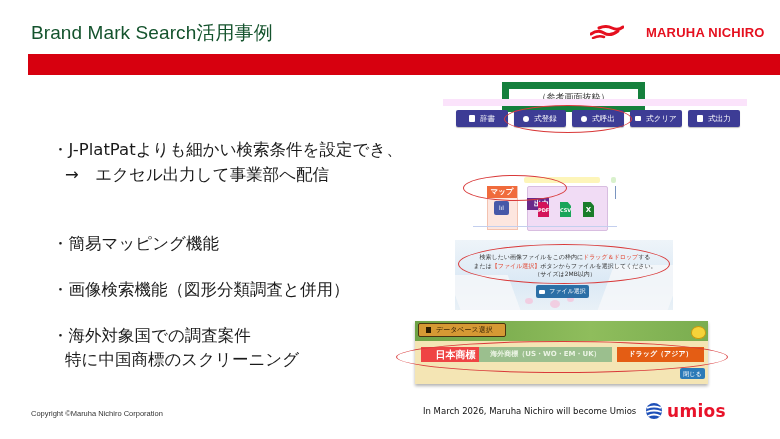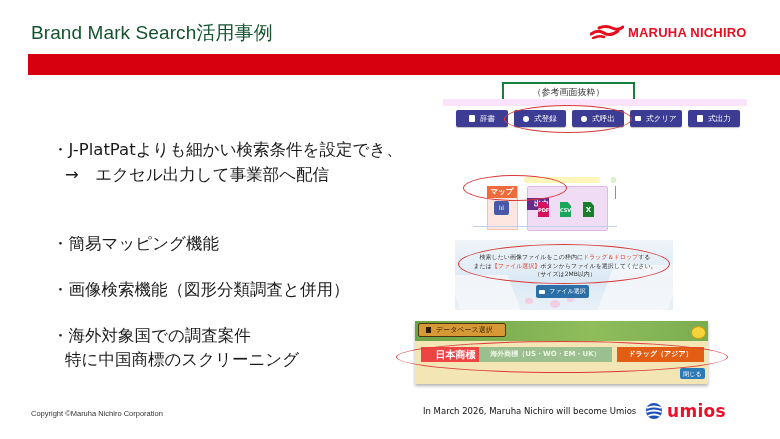--- a/index.html
+++ b/index.html
@@ -3,28 +3,28 @@
 <meta charset="utf-8">
 <style>
   html, body { margin:0; padding:0; }
   body { width:780px; height:439px; position:relative; background:#ffffff; overflow:hidden;
          font-family:"DejaVu Sans", "Liberation Sans", sans-serif; color:#222; }
   .abs { position:absolute; }
 
   .title { left:31px; top:20px; font-size:19px; color:#14532d; font-family:"Liberation Sans","DejaVu Sans",sans-serif; letter-spacing:0.1px; }
   .redbar { left:28px; top:54px; width:752px; height:21px; background:#d7000f; }
 
-  .logo { left:590px; top:22px; height:20px; display:flex; align-items:center; gap:4px; }
+  .logo { left:590px; top:22px; height:20px; display:flex; align-items:center; gap:22px; }
   .logo-text { font-family:"Liberation Sans",sans-serif; font-weight:bold; font-size:13px; color:#e5101f; letter-spacing:0.2px; }
 
   .bullet { left:52px; font-size:16.5px; color:#1a1a1a; line-height:24px; font-family:"DejaVu Sans",sans-serif; }
   .bullet .l2 { padding-left:13px; }
 
   
-  .ref-box { left:502px; top:82px; width:129px; height:16px; border:2px solid #15803d; background:#fff;
+  .ref-box { left:502px; top:82px; width:129px; height:16px; border:7px solid #15803d; background:#fff;
              font-size:9px; text-align:center; line-height:16px; color:#333; }
   .pink-strip { left:443px; top:99px; width:304px; height:7px; background:#fbe3fb; }
   .btnrow { left:456px; top:110px; display:flex; gap:6px; }
   .btn1 { width:52px; height:17px; background:#3d3c95; color:#fff; border-radius:2px;
           font-size:7.5px; display:flex; align-items:center; justify-content:center; gap:5px; box-shadow:0 1px 1px rgba(0,0,0,0.25); }
   .btn1 .ic { width:6px; height:7px; background:#fff; border-radius:1px; display:inline-block; }
   .btn1 .ic.circle { border-radius:50%; width:6px; height:6px; }
   .ellipse { position:absolute; border:1.2px solid #d93a3a; border-radius:50%; }
 
   

